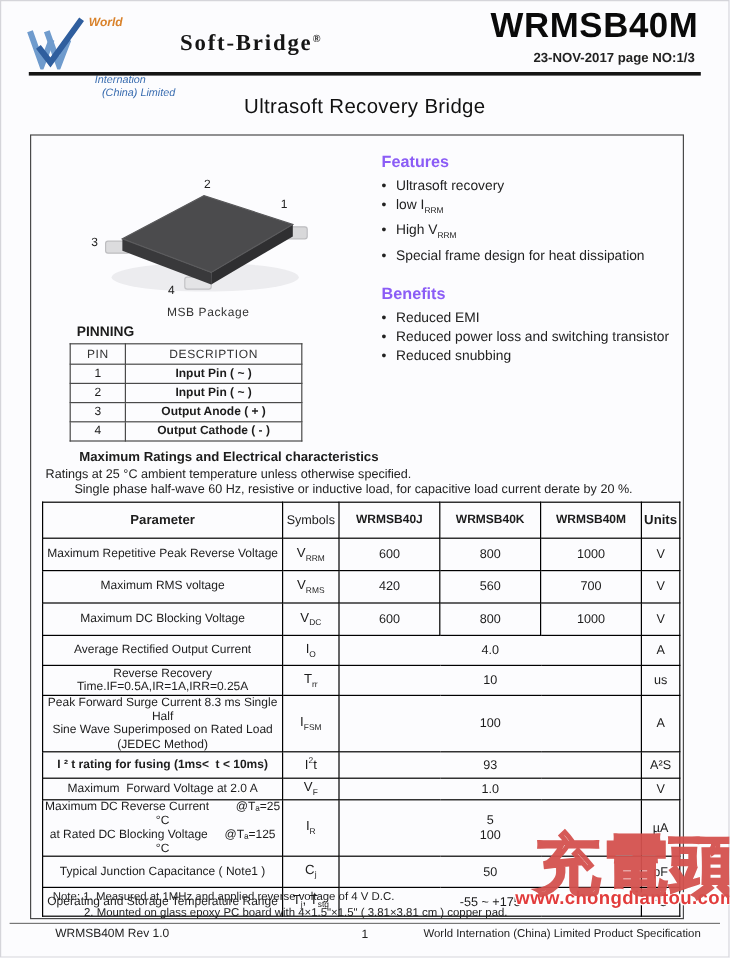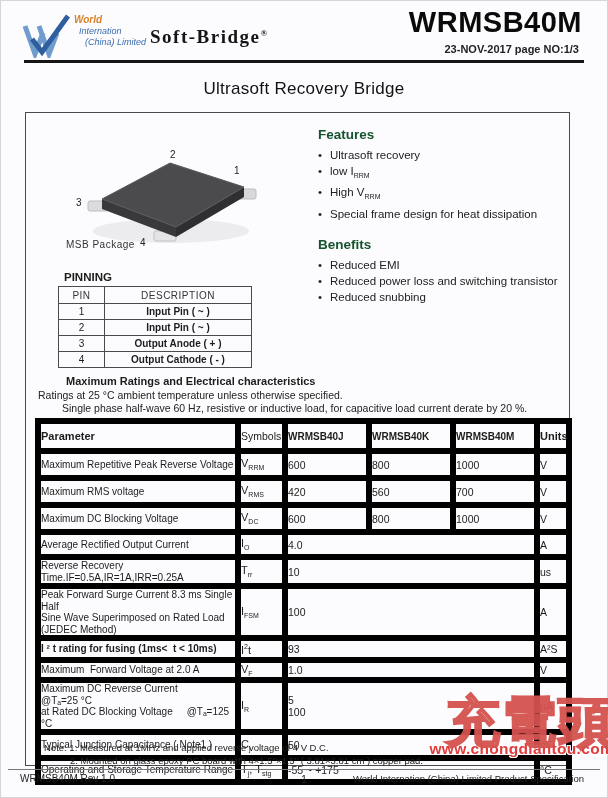--- a/index.html
+++ b/index.html
@@ -3,53 +3,53 @@
 <meta charset="utf-8">
 <style>
   html,body{margin:0;padding:0;background:#e9e9ee;}
   .page{position:relative;width:608px;height:798px;margin:0 auto;background:#fcfcfe;
         font-family:"Liberation Sans","DejaVu Sans",sans-serif;color:#1c1c1c;overflow:hidden;
         box-shadow:0 0 0 1px #d5d5da inset;}
   .abs{position:absolute;}
 
   
   .logo-world{font-style:italic;font-weight:bold;font-size:10px;color:#d9822b;}
-  .logo-blue{font-style:italic;font-size:9px;color:#3a6db0;}
+  .logo-blue{font-style:italic;font-size:9px;color:#3a6db0;margin-top:35px;}
   .logo-brand{font-family:"Liberation Serif","DejaVu Serif",serif;font-weight:bold;font-size:19px;
               letter-spacing:1.5px;color:#151515;}
   .logo-reg{font-size:9px;vertical-align:super;}
   .part-number{font-size:29px;font-weight:bold;letter-spacing:.5px;color:#0a0a0a;}
   .date-page{font-size:11px;font-weight:bold;color:#222;text-align:right;}
   .header-rule{height:3px;background:#151515;}
   .page-title{font-size:17px;color:#111;letter-spacing:.3px;text-align:center;width:100%;}
 
   
   .content-box{border:1.5px solid #4a4a4a;background:transparent;}
 
-  .sec-heading{font-size:13.5px;font-weight:bold;color:#14532d;}
+  .sec-heading{font-size:13.5px;font-weight:bold;color:#8b5cf6;}
   ul.plain{list-style:none;margin:5px 0 0 0;padding:0;font-size:11.5px;color:#222;}
   ul.plain li{line-height:16px;}
   .bullet{display:inline-block;width:12px;color:#222;}
   sub{font-size:7px;}
   sup{font-size:7px;}
 
   .package-caption{font-size:10px;color:#333;letter-spacing:.5px;}
   .pin-label{font-size:10px;color:#222;}
 
   .pinning-heading{font-size:11.5px;font-weight:bold;}
   table.pinning{border-collapse:collapse;table-layout:fixed;width:193px;font-size:10px;}
   table.pinning th,table.pinning td{border:1px solid #4a4a4a;text-align:center;padding:0;height:15px;}
   table.pinning th{font-weight:normal;color:#333;letter-spacing:.5px;height:16px;}
   table.pinning td.desc{font-weight:bold;}
 
   .ratings-heading{font-size:11px;font-weight:bold;margin-left:28px;}
   .ratings-cond{font-size:10.5px;color:#222;text-align:right;}
 
   table.ratings{border-collapse:collapse;table-layout:fixed;width:531px;}
-  table.ratings th,table.ratings td{border:6px solid #000000;padding:0;text-align:left;vertical-align:middle;}
+  table.ratings th,table.ratings td{border:1px solid #000000;padding:0;text-align:center;vertical-align:middle;}
   table.ratings thead tr{height:30px;}
   table.ratings th{font-size:11px;font-weight:bold;}
   table.ratings th.h-sym{font-weight:normal;font-size:10.5px;}
   table.ratings th.h-model{font-size:10px;}
   td.p-cell{text-align:left;padding:2px 4px 2px 7px;font-size:10px;white-space:pre-wrap;line-height:11.5px;}
   td.p-cell.bold{font-weight:bold;}
   td.s-cell{font-size:11px;}
   td.v-cell{font-size:10.5px;white-space:pre-line;line-height:12px;}
   td.u-cell{font-size:10.5px;}
   table.ratings tbody tr:nth-child(1),table.ratings tbody tr:nth-child(2),
@@ -108,21 +108,21 @@
         <polygon points="36,50 104,14 178,38 110,78" fill="#4b4b4d"></polygon>
         <polygon points="36,50 110,78 110,88 36,60" fill="#39393b"></polygon>
         <polygon points="110,78 178,38 178,48 110,88" fill="#2f2f31"></polygon>
         <polygon points="36,50 104,14 178,38 110,78" fill="none" stroke="#5a5a5c" stroke-width="1"></polygon>
       </svg>
       <span class="abs pin-label" style="left:168px;top:16px;">1</span>
       <span class="abs pin-label" style="left:104px;top:0px;">2</span>
       <span class="abs pin-label" style="left:10px;top:48px;">3</span>
       <span class="abs pin-label" style="left:74px;top:88px;">4</span>
     </div>
-    <div class="abs package-caption" style="left:40px;top:126px;width:215px;text-align:left;">MSB Package</div>
+    <div class="abs package-caption" style="left:40px;top:142px;width:215px;text-align:center;">MSB Package</div>
 
     <div class="abs pinning-heading" style="left:38px;top:158px;">PINNING</div>
     <table class="abs pinning" style="left:32px;top:173px;">
       <colgroup>
           <col style="width:46px">
           <col style="width:147px">
         </colgroup>
       <thead>
           <tr>
             <th>PIN</th>
@@ -269,21 +269,21 @@
             <td class="u-cell">°C</td>
           </tr>
         </tbody>
     </table>
 
     <div class="abs note-line" style="left:18px;top:628px;">Note:  1. Measured at 1MHz and applied reverse voltage of 4 V D.C.</div>
     <div class="abs note-line second" style="left:18px;top:641px;">2. Mounted on glass epoxy PC board with 4×1.5"×1.5" ( 3.81×3.81 cm ) copper pad.</div>
   </div>
 
   <div class="abs footer-rule" style="left:8px;right:8px;top:769px;"></div>
-  <div class="abs footer-text" style="left:20px;top:773px;">WRMSB40M  Rev 1.0</div>
+  <div class="abs footer-text" style="left:46px;top:773px;">WRMSB40M  Rev 1.0</div>
   <div class="abs footer-text" style="left:0;top:774px;width:100%;text-align:center;">1</div>
   <div class="abs footer-text footer-right" style="right:24px;top:773px;">World Internation (China) Limited Product Specification</div>
 
   <div class="abs" style="right:-6px;top:694px;text-align:right;">
     <div class="watermark-text">充電頭</div>
     <div class="watermark-url" style="margin-top:-8px;">www.chongdiantou.com</div>
   </div>
 
 </div>
 

